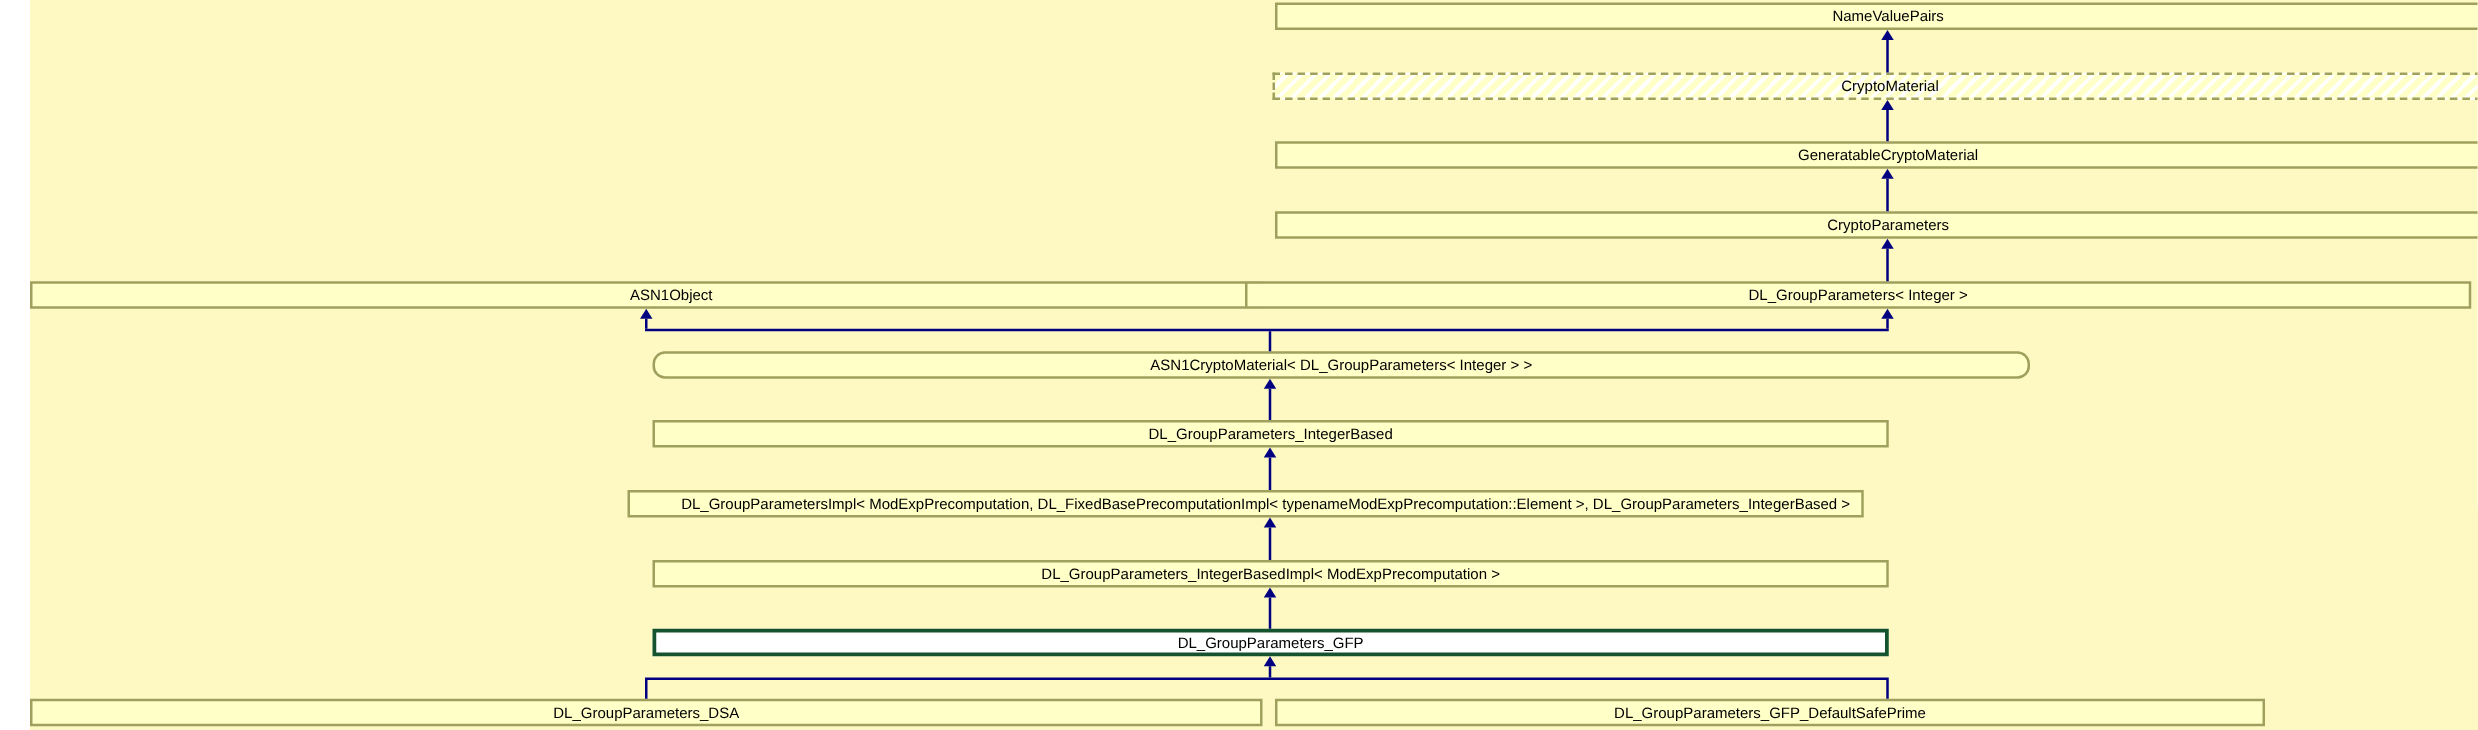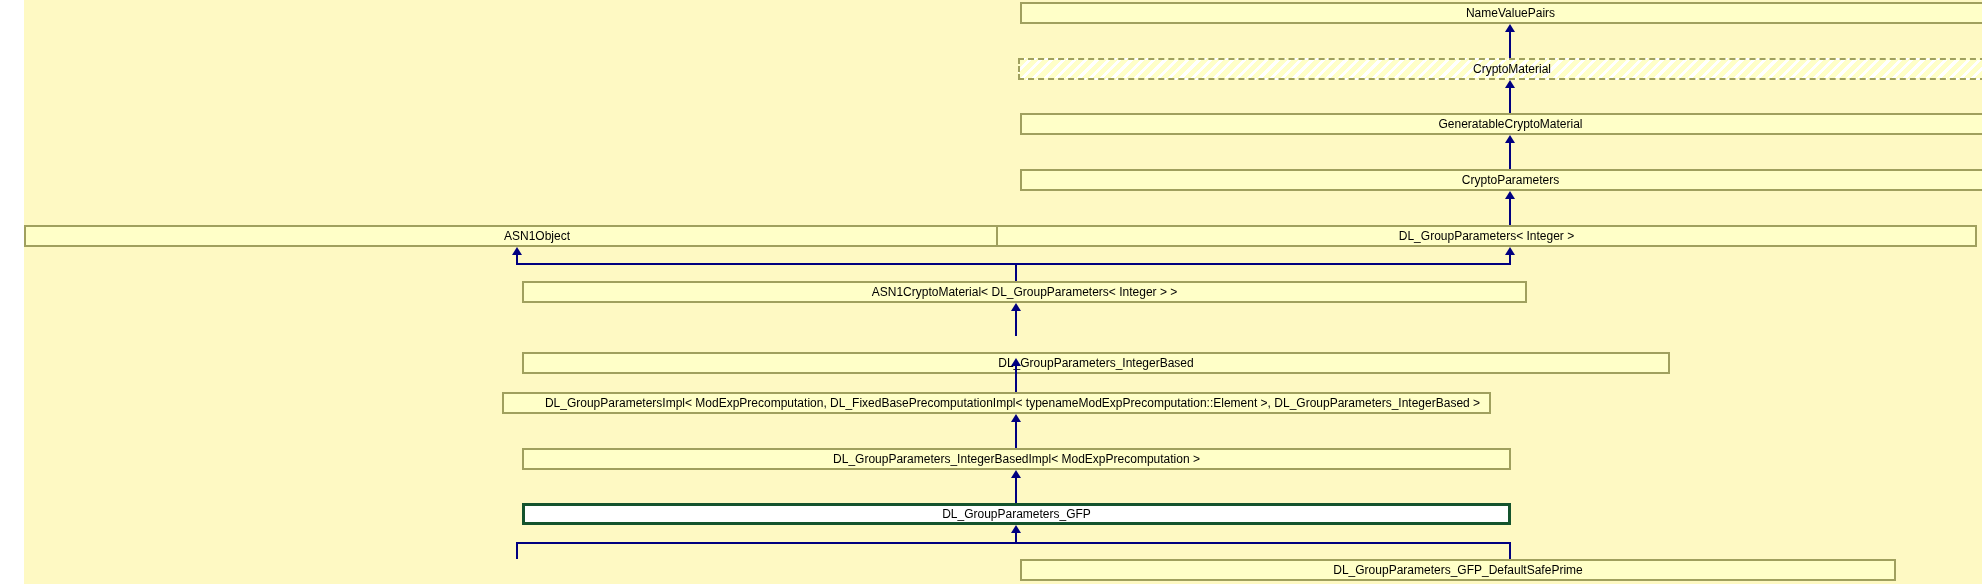--- a/index.html
+++ b/index.html
@@ -56,32 +56,33 @@
   <a class="node dashed" style="left:994px; top:58px; width:988px;">CryptoMaterial</a>
 
   <a class="node" style="left:996px; top:169px; width:981px;">CryptoParameters</a>
 
   <a class="node" style="left:996px; top:113px; width:981px;">GeneratableCryptoMaterial</a>
 
   <a class="node" style="left:0px; top:225px; width:986px;padding-left:40px;">ASN1Object</a>
 
   <a class="node" style="left:972px; top:225px; width:981px;">DL_GroupParameters&lt; Integer &gt;</a>
 
-  <a class="node" style="left:498px; top:281px; width:1005px;">ASN1CryptoMaterial&lt; DL_GroupParameters&lt; Integer &gt; &gt;</a>
+  <a class="node" style="left:498px; top:281px; width:1102px;border-radius:10px;">ASN1CryptoMaterial&lt; DL_GroupParameters&lt; Integer &gt; &gt;</a>
 
-  <a class="node" style="left:498px; top:352px; width:1148px;">DL_GroupParameters_IntegerBased</a>
+  <a class="node" style="left:498px; top:336px; width:989px;">DL_GroupParameters_IntegerBased</a>
 
   <a class="node" style="left:478px; top:392px; width:989px;padding-left:32px;">DL_GroupParametersImpl&lt; ModExpPrecomputation, DL_FixedBasePrecomputationImpl&lt; typenameModExpPrecomputation::Element &gt;, DL_GroupParameters_IntegerBased &gt;</a>
 
   <a class="node" style="left:498px; top:448px; width:989px;">DL_GroupParameters_IntegerBasedImpl&lt; ModExpPrecomputation &gt;</a>
 
   <div class="node current" style="left:498px; top:503px; width:989px;">DL_GroupParameters_GFP</div>
 
+  <a class="node" style="left:0px; top:559px; width:986px;">DL_GroupParameters_DSA</a>
 
-  <a class="node" style="left:996px; top:559px; width:876px;">DL_GroupParameters_GFP_DefaultSafePrime</a>
+  <a class="node" style="left:996px; top:559px; width:792px;">DL_GroupParameters_GFP_DefaultSafePrime</a>
 
   <div class="ahead" style="left:1481px; top:24px;"></div>
   <div class="vline" style="left:1485px; top:32px; height:26px;"></div>
 
   <div class="ahead" style="left:1481px; top:80px;"></div>
   <div class="vline" style="left:1485px; top:88px; height:25px;"></div>
 
   <div class="ahead" style="left:1481px; top:135px;"></div>
   <div class="vline" style="left:1485px; top:143px; height:26px;"></div>
 

